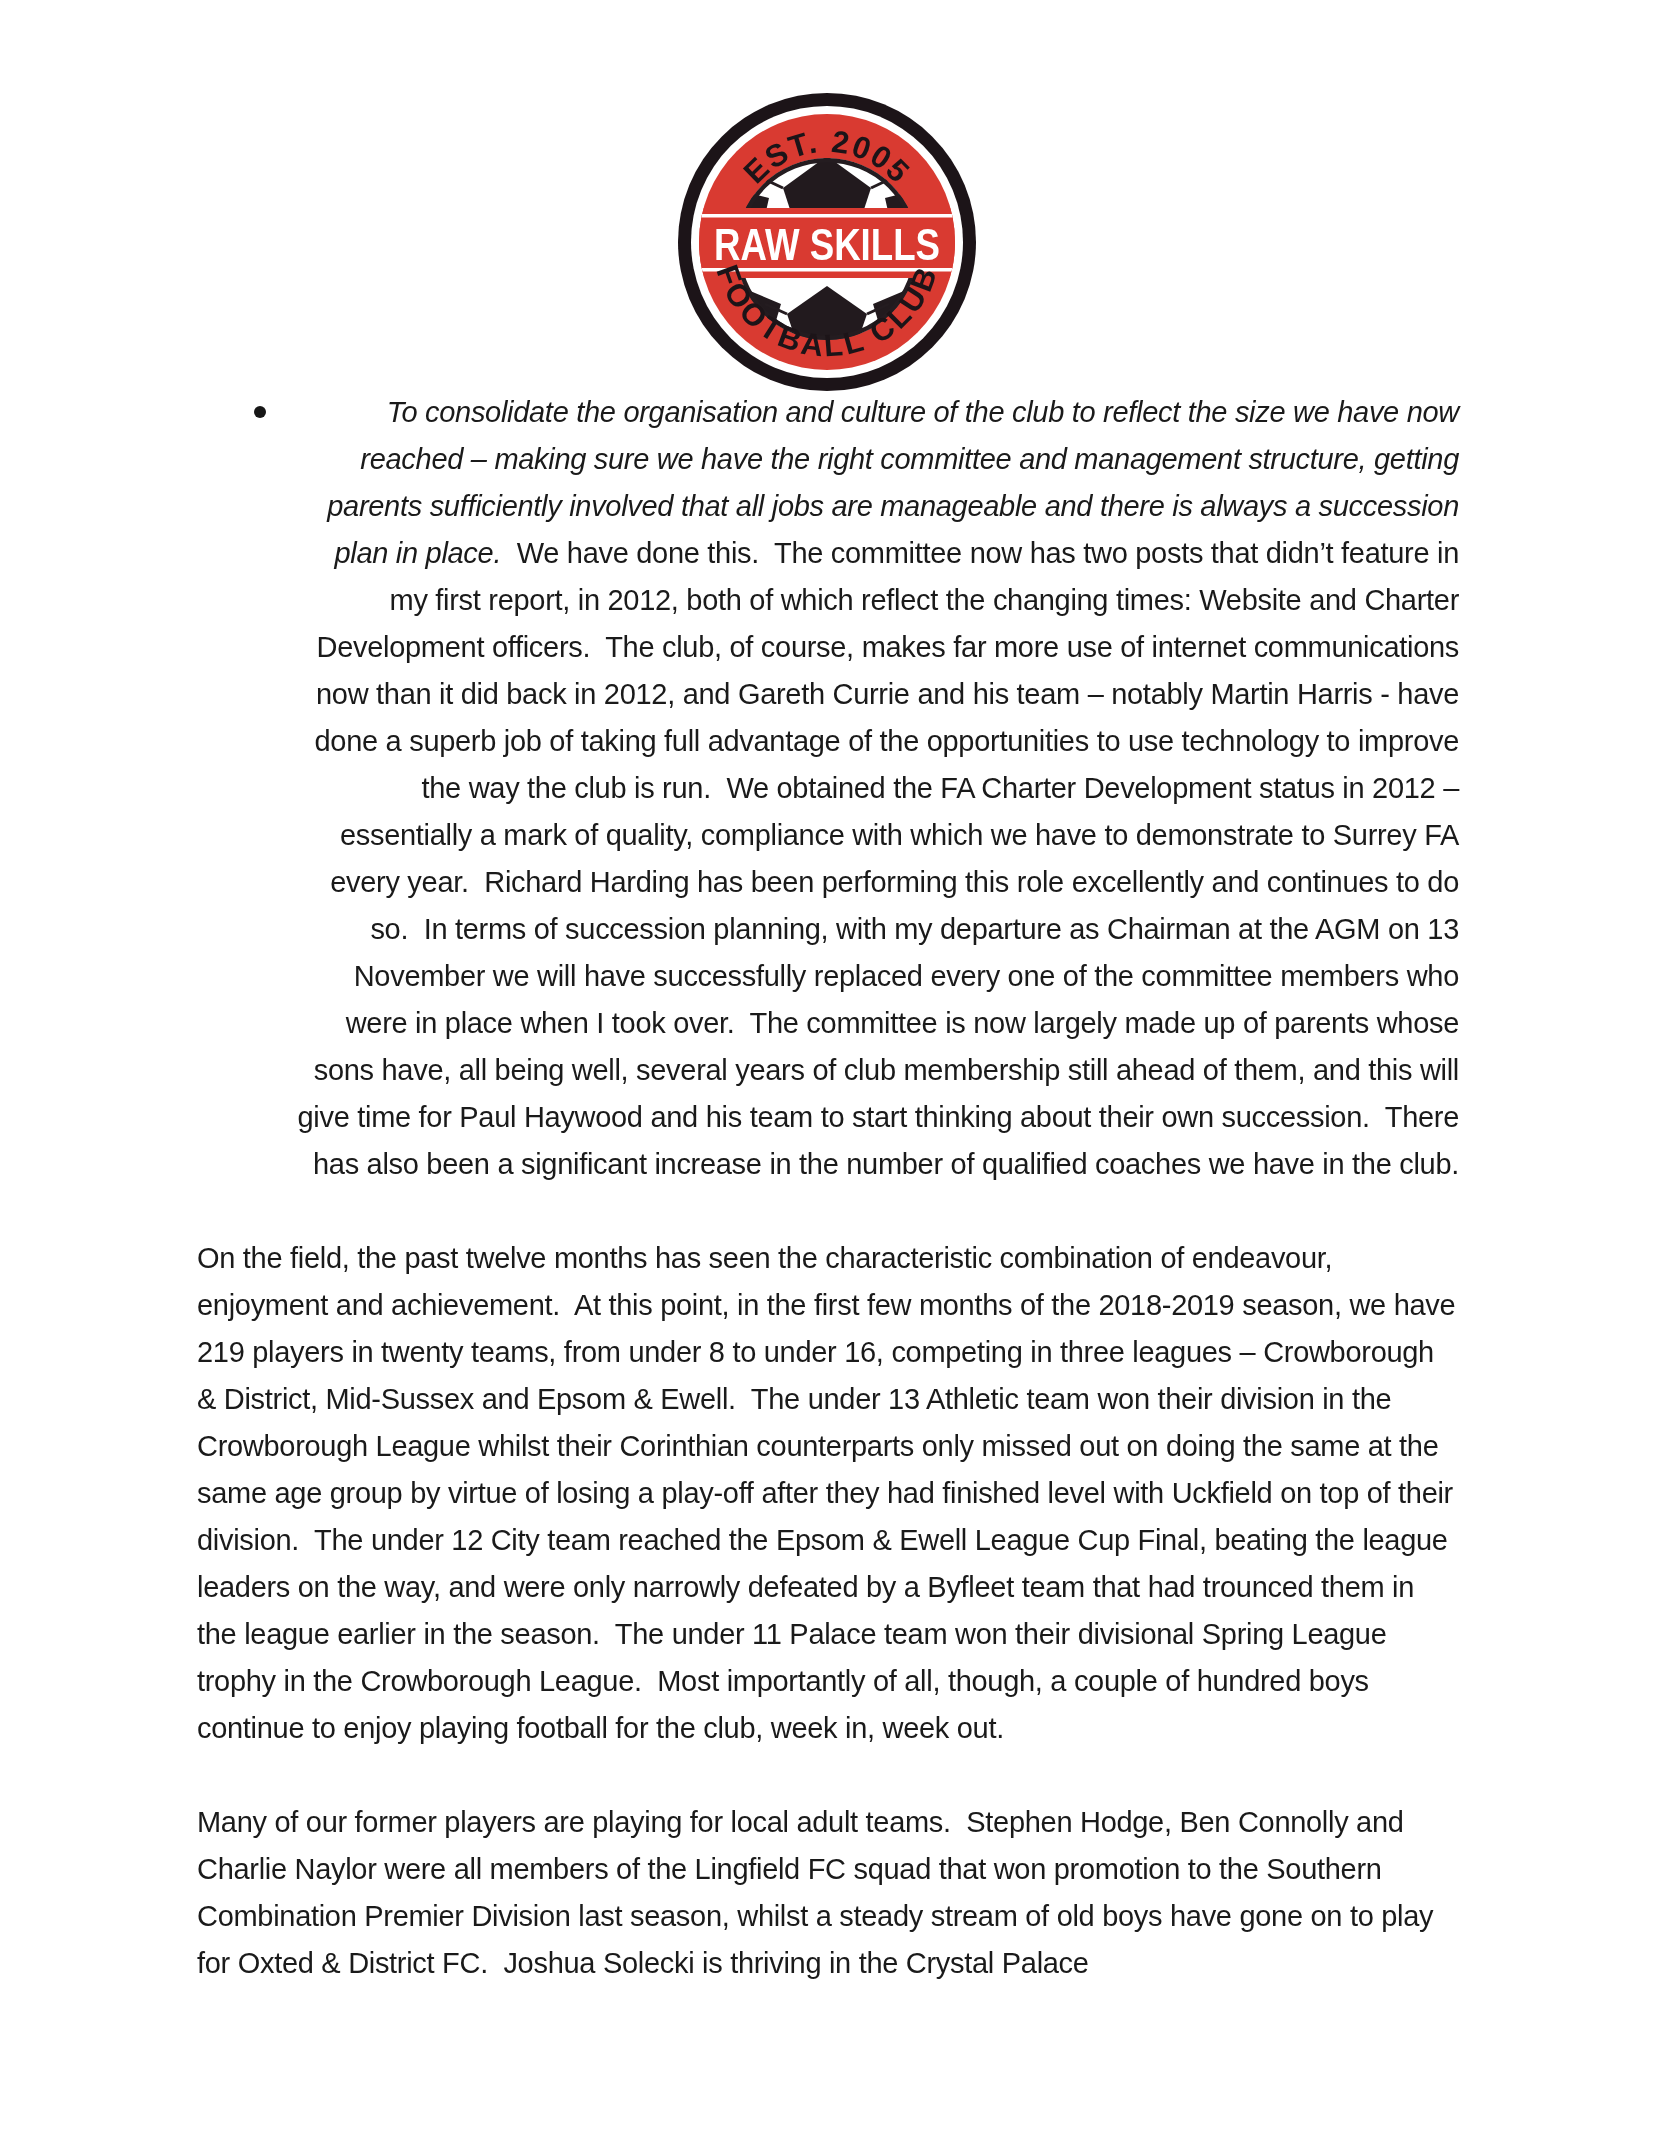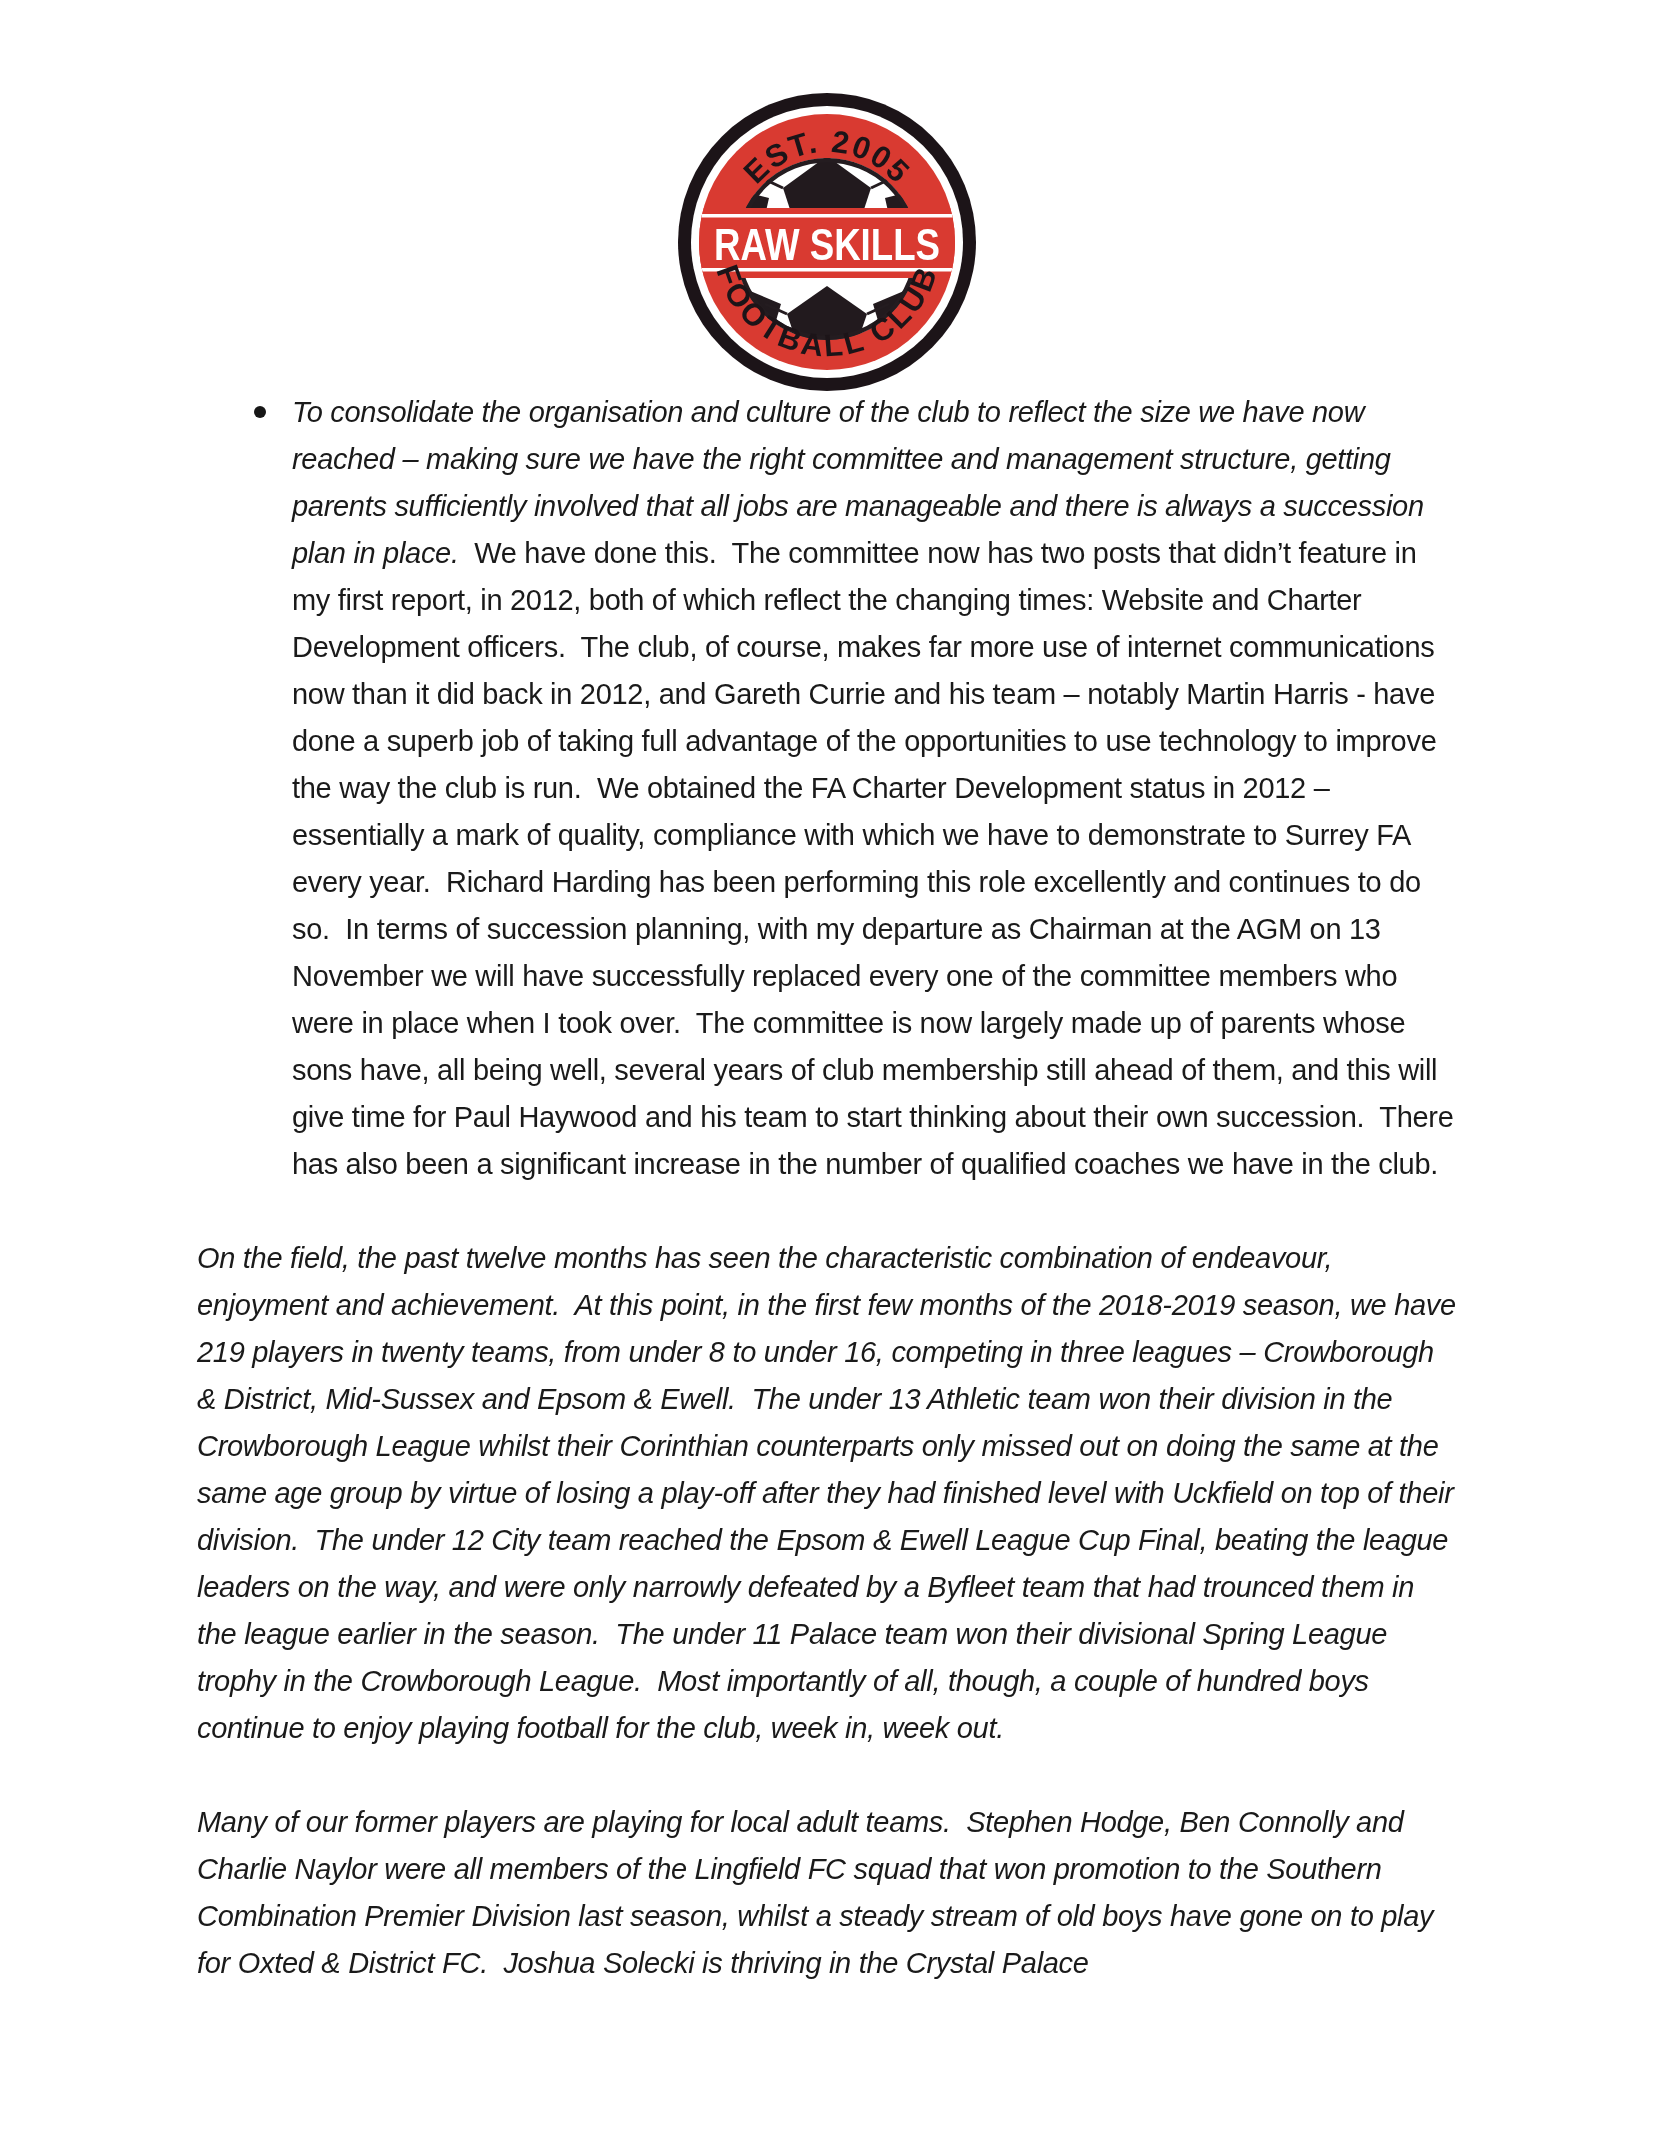--- a/index.html
+++ b/index.html
@@ -4,27 +4,27 @@
 <style>
   html, body { margin:0; padding:0; background:#ffffff; }
   .page {
     position:relative; width:1654px; height:2151px; background:#ffffff;
     font-family:"Liberation Sans", sans-serif; color:#1a1a1a; overflow:hidden;
   }
   .logo-wrap { position:absolute; top:92px; left:50%; transform:translateX(-50%); width:300px; height:300px; }
   .logo-wrap svg { display:block; width:300px; height:300px; }
   .content { position:absolute; top:389px; left:197px; width:1262px; font-size:29px; line-height:47px; letter-spacing:-0.3px; }
   ul.bullet-list { margin:0; padding:0; list-style:none; }
-  li.bullet-item { position:relative; padding-left:95px; white-space:pre-wrap; }
+  li.bullet-item { position:relative; padding-left:95px; white-space:pre-wrap;text-align:right; }
   li.bullet-item::before {
     content:""; position:absolute; left:57px; top:17px;
     width:12px; height:12px; border-radius:50%; background:#161616;
   }
   .italic-lead { font-style:italic; }
-  p.body-para { margin:47px 0 0 0; white-space:pre-wrap;font-style:italic; }
+  p.body-para { margin:47px 0 0 0; white-space:pre-wrap; }
 </style>
 </head>
 <body>
 
 <div class="page">
 
   <div class="logo-wrap">
     <svg viewBox="0 0 300 300" xmlns="http://www.w3.org/2000/svg">
       <defs>
         <clipPath id="clipBall">

